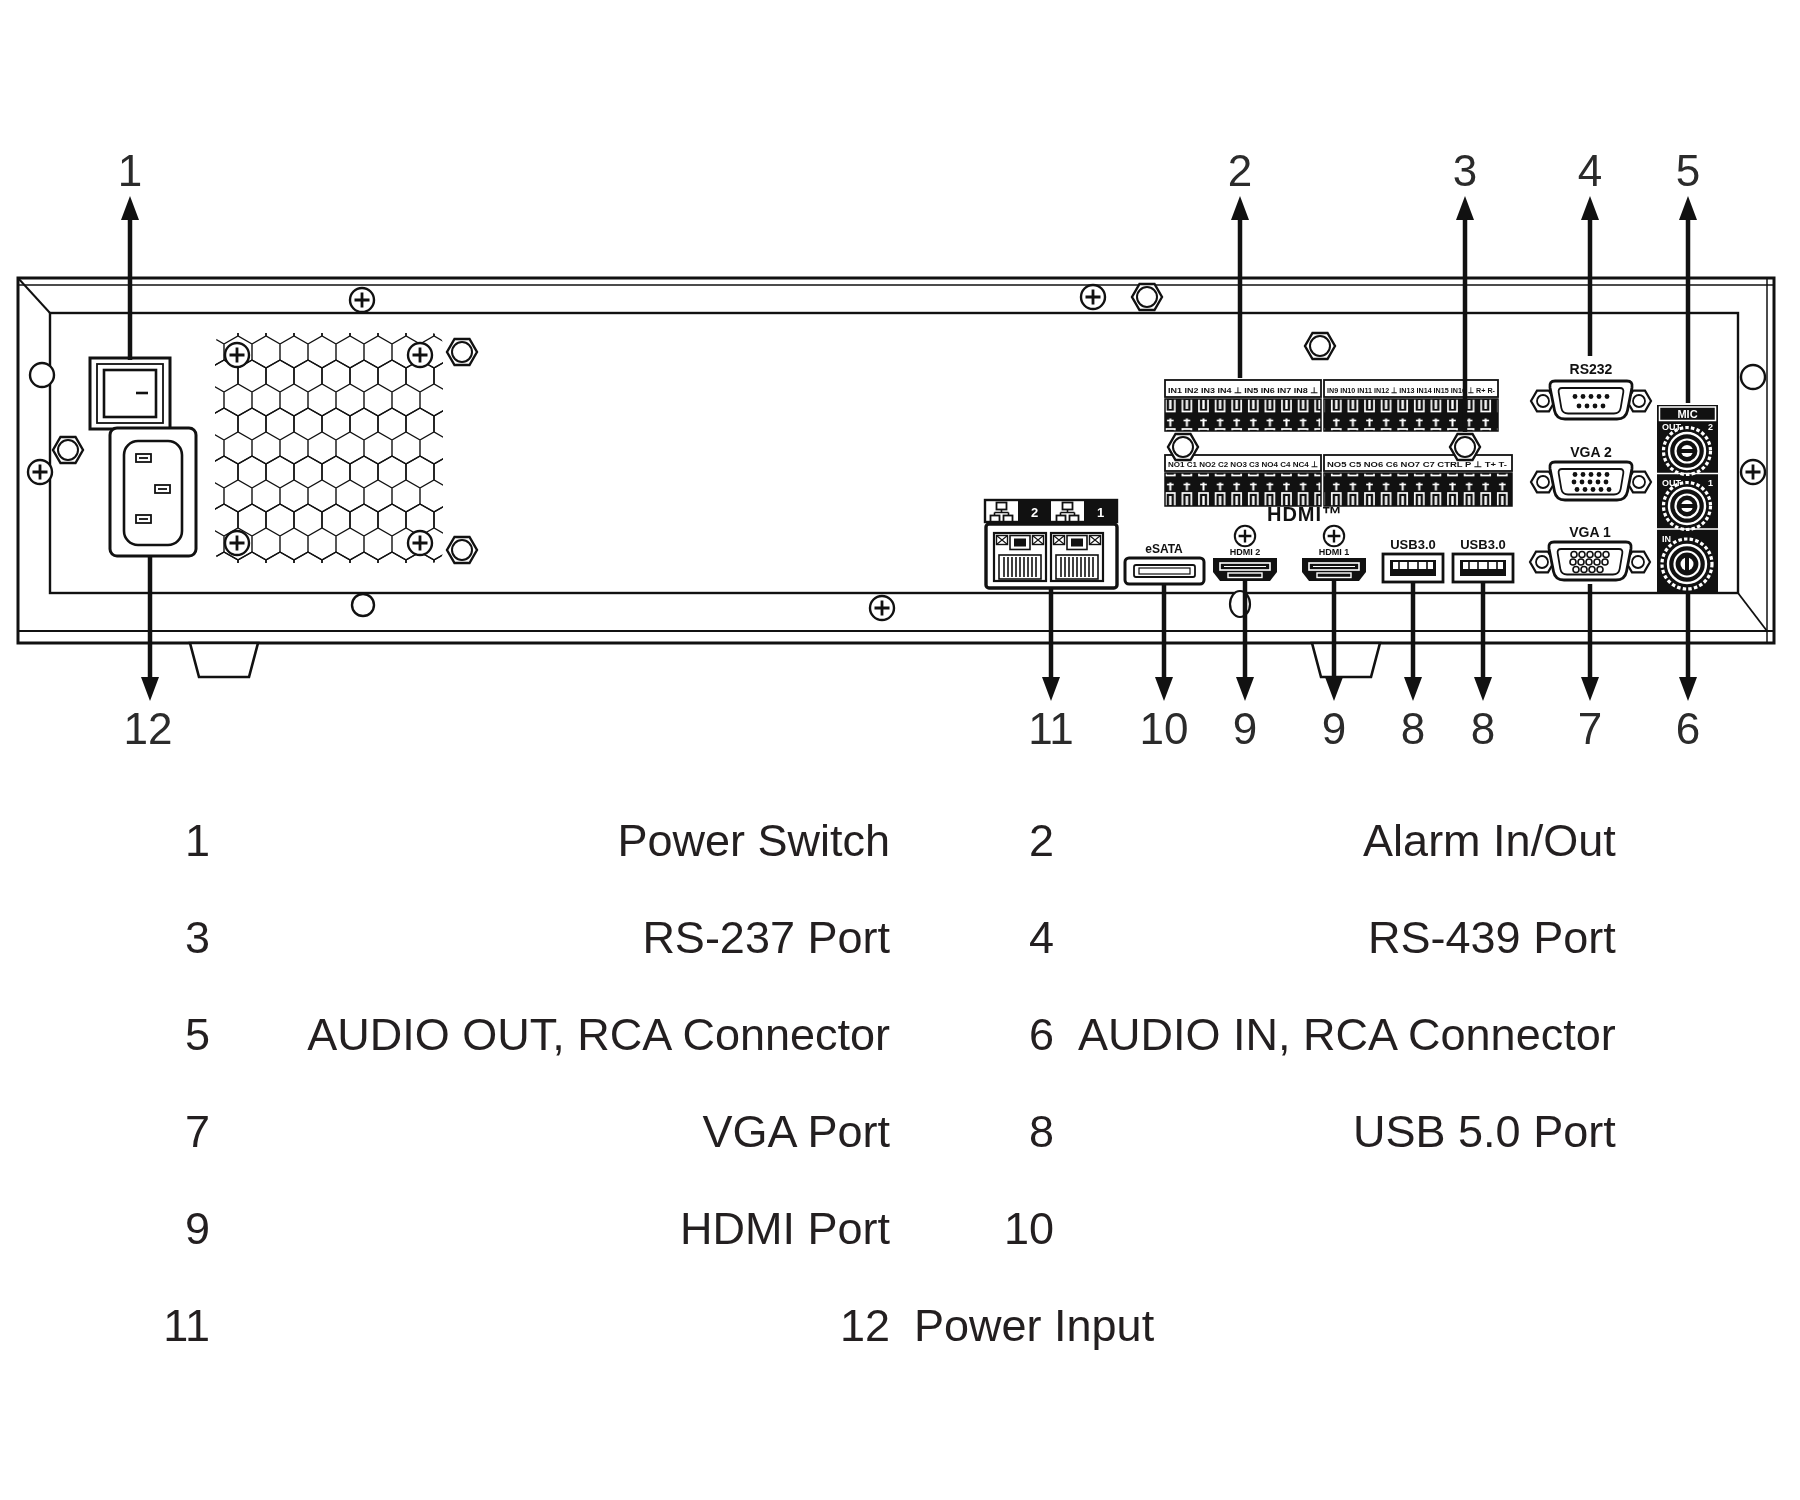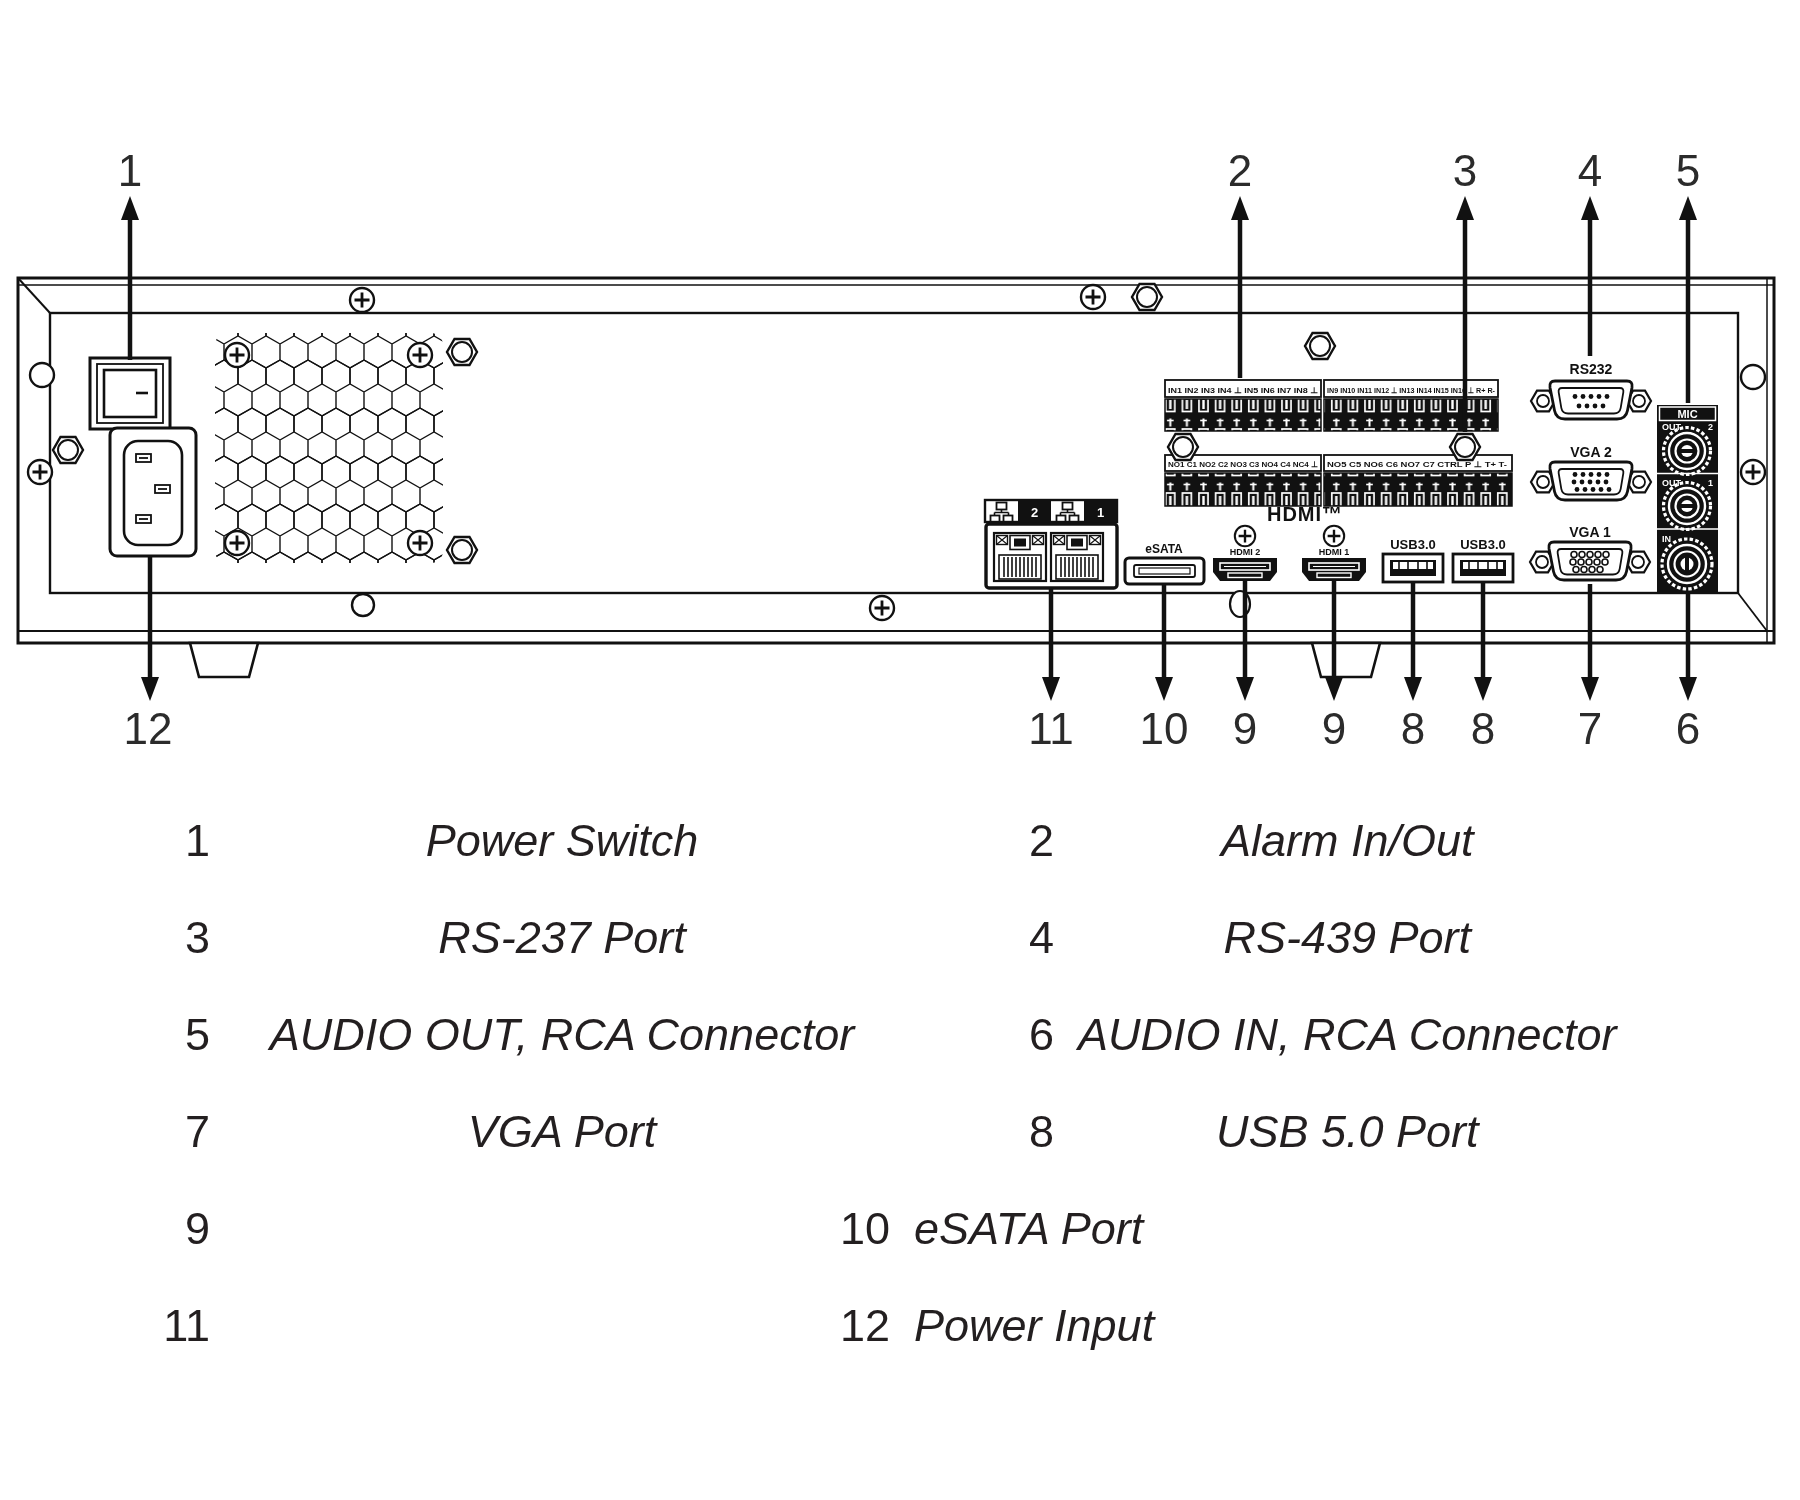--- a/index.html
+++ b/index.html
@@ -13,21 +13,21 @@
   text.t11{font-size:11px;font-weight:bold;}
   text.t12{font-size:12px;font-weight:bold;}
   text.t13{font-size:13px;font-weight:bold;}
   text.t14{font-size:14px;font-weight:bold;}
   text.t19{font-size:20px;font-weight:bold;letter-spacing:1px;}
   text.wh{fill:#fff;}
   .legend{position:absolute;left:146px;top:792px;}
   .legend-row{display:grid;grid-template-columns:64px 656px 140px auto;column-gap:24px;
               height:97px;align-items:center;font-size:45px;line-height:1;}
   .legend-num{text-align:right;}
-  .legend-label{text-align:center;white-space:nowrap;font-style:italic;}
+  .legend-label{text-align:right;white-space:nowrap;}
 </style>
 </head>
 <body>
 
 <div class="page">
 
 <svg class="diagram-svg" width="1800" height="790" viewBox="0 0 1800 790">
   <defs>
     <pattern id="hexpat" width="28" height="48" patternUnits="userSpaceOnUse">
       <g fill="none" stroke="#111" stroke-width="1.4">
@@ -397,22 +397,22 @@
     <div class="legend-label">AUDIO IN, RCA Connector</div>
   </div>
   <div class="legend-row">
     <div class="legend-num">7</div>
     <div class="legend-label">VGA Port</div>
     <div class="legend-num">8</div>
     <div class="legend-label">USB 5.0 Port</div>
   </div>
   <div class="legend-row">
     <div class="legend-num">9</div>
+    <div class="legend-label">HDMI Port</div>
     <div class="legend-num">10</div>
-    <div class="legend-label">eSATA Port</div>
   </div>
   <div class="legend-row">
     <div class="legend-num">11</div>
     <div class="legend-num">12</div>
     <div class="legend-label">Power Input</div>
   </div>
 </div>
 
 </div>
 

